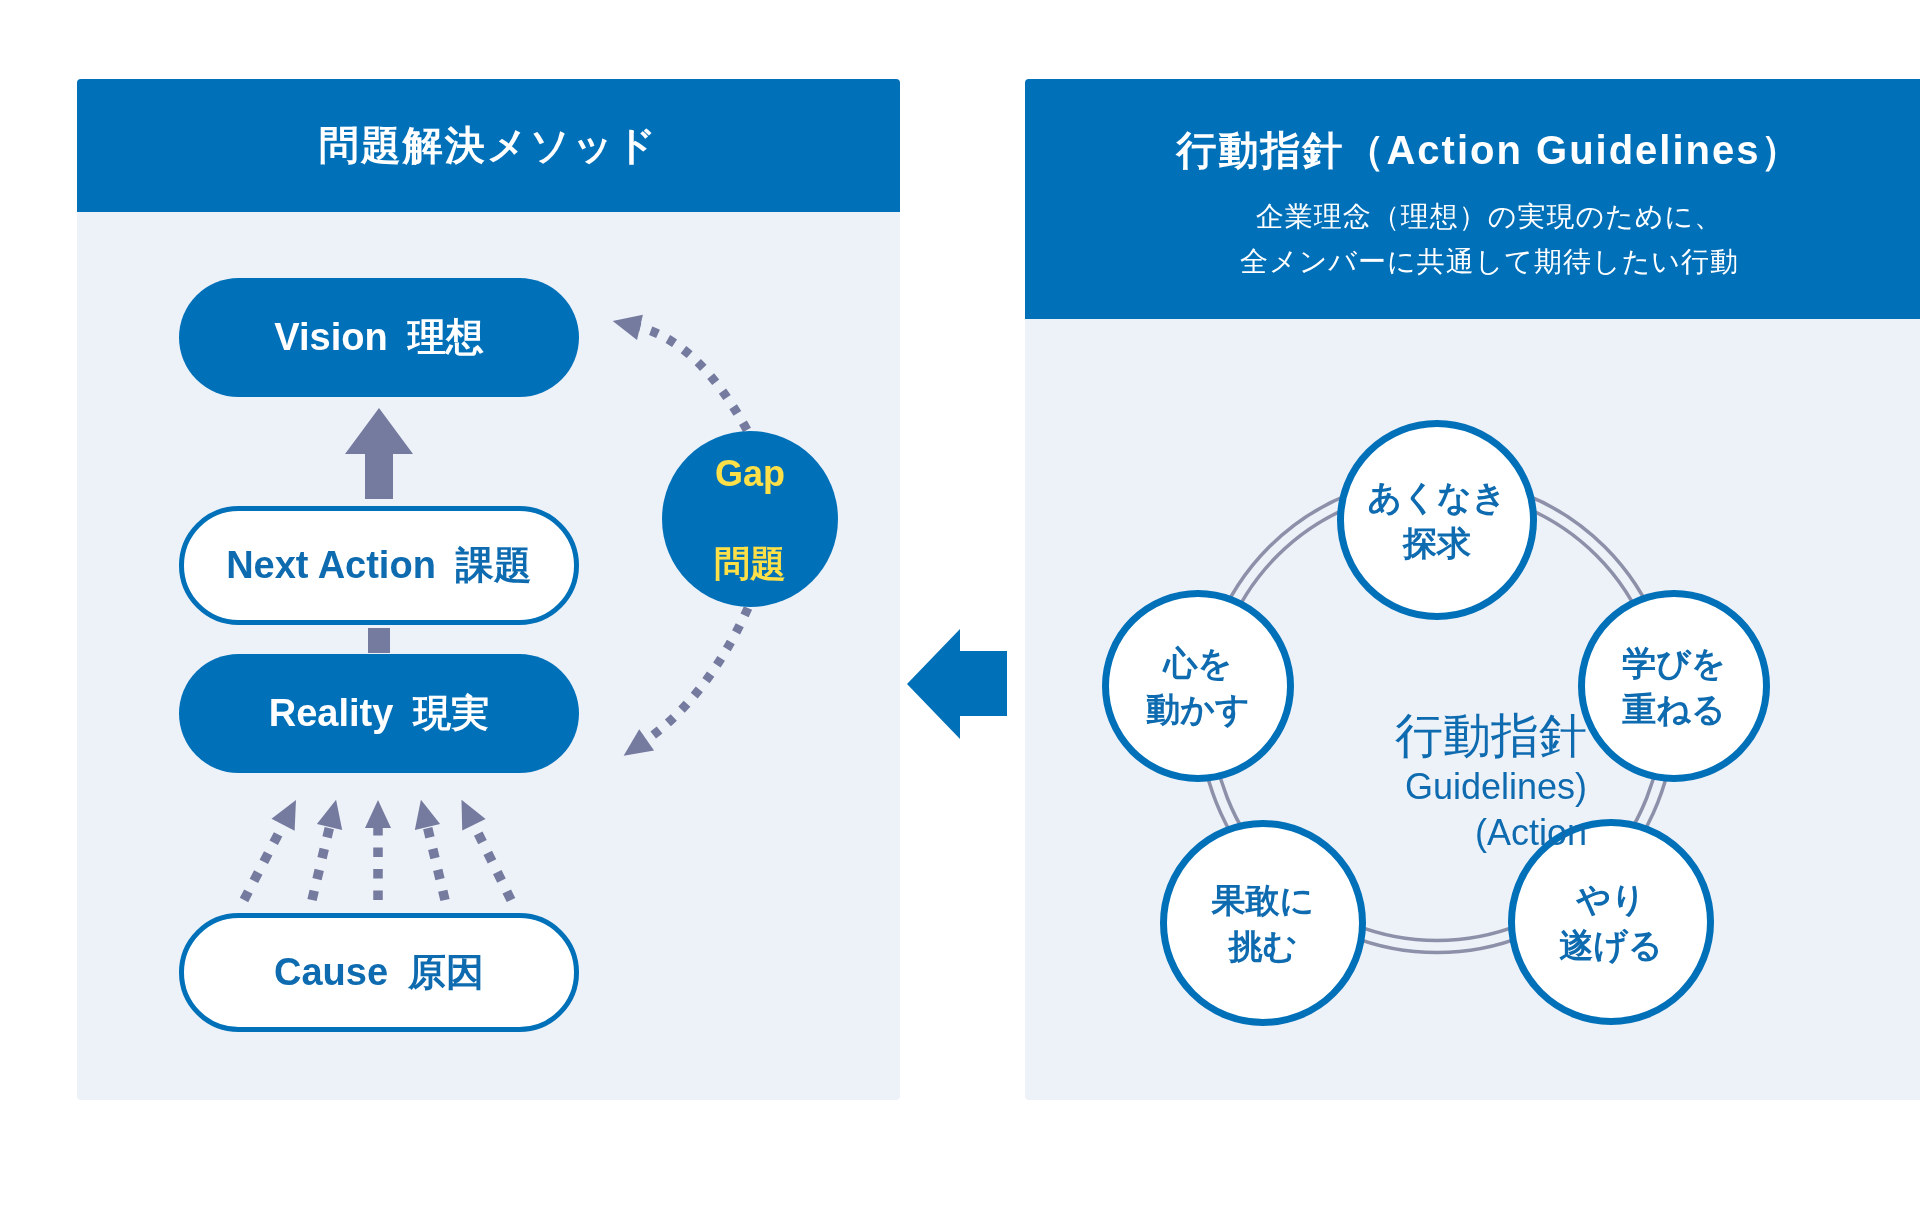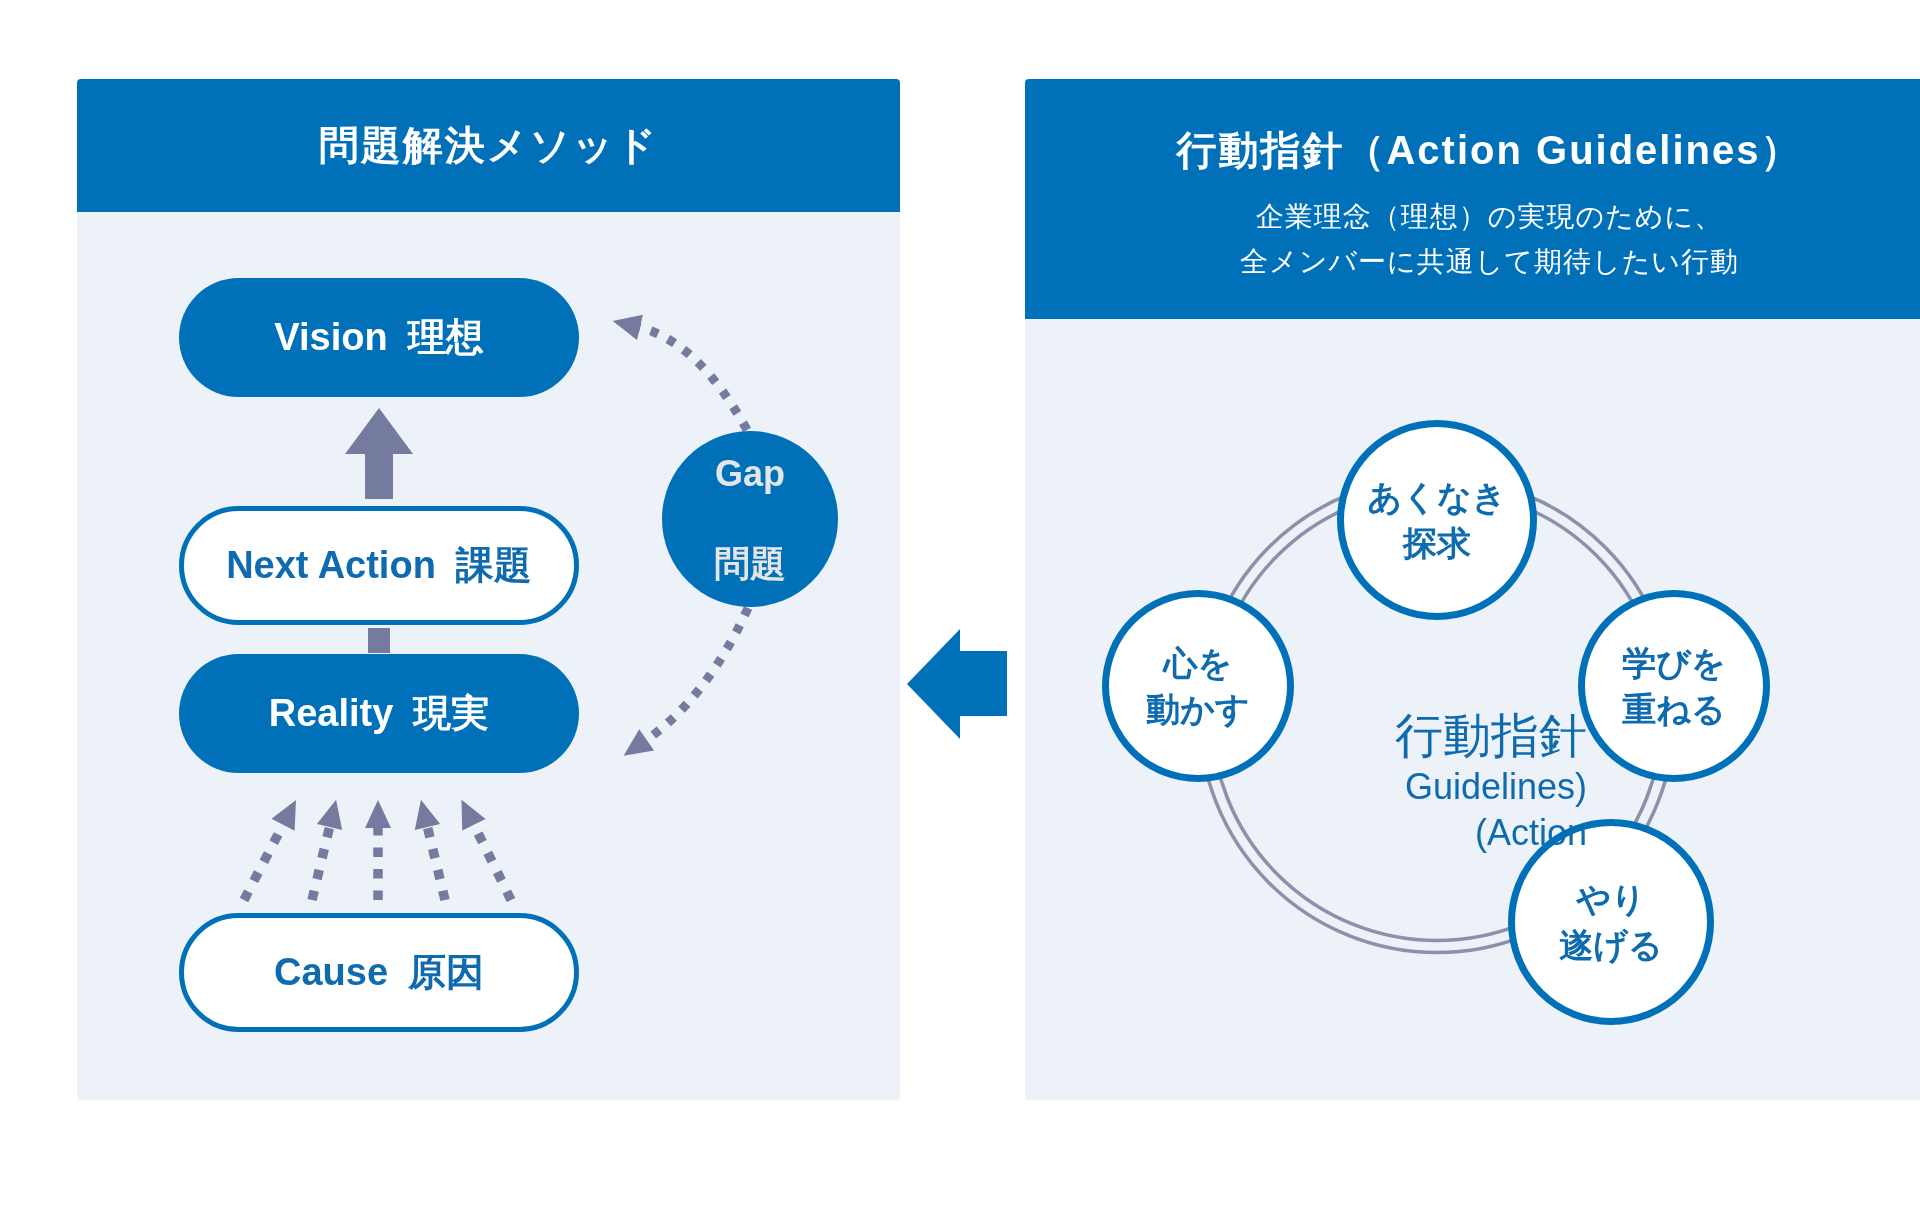--- a/index.html
+++ b/index.html
@@ -33,21 +33,21 @@
         font-size:38px;font-weight:700;z-index:2;}
   .pill .jp{margin-left:20px;}
   .pill-filled{background:var(--brand);color:#ffffff;}
   .pill-outline{background:#ffffff;border:5px solid var(--brand);color:var(--text-blue);}
   .pill-vision{top:278px;text-align:center;}
   .pill-next{top:506px;}
   .pill-reality{top:654px;}
   .pill-cause{top:913px;}
 
   .gap-circle{position:absolute;left:662px;top:431px;width:176px;height:176px;border-radius:50%;
-        background:var(--brand);color:#e5e5e5;z-index:2;
+        background:var(--brand);color:#fde047;z-index:2;
         display:flex;flex-direction:column;align-items:center;justify-content:center;
         font-size:36px;font-weight:700;line-height:46px;gap:44px;}
 
   
   .node{position:absolute;background:#ffffff;border:7px solid var(--brand);border-radius:50%;
         display:flex;flex-direction:column;align-items:center;justify-content:center;
         color:var(--text-blue);font-size:34px;font-weight:700;line-height:46px;z-index:2;text-align:center;}
   .node-top{left:1337px;top:420px;width:200px;height:200px;}
   .node-left{left:1102px;top:590px;width:192px;height:192px;}
   .node-right{left:1578px;top:590px;width:192px;height:192px;}
@@ -139,20 +139,24 @@
     <div>探求</div>
   </div>
   <div class="node node-bottom-right">
     <div>やり</div>
     <div>遂げる</div>
   </div>
   <div class="node node-right">
     <div>学びを</div>
     <div>重ねる</div>
   </div>
+  <div class="node node-bottom-left">
+    <div>果敢に</div>
+    <div>挑む</div>
+  </div>
   <div class="node node-left">
     <div>心を</div>
     <div>動かす</div>
   </div>
 
   <div class="center-label">
     <div class="l1">行動指針</div>
     <div class="l2">Guidelines)</div>
     <div class="l2">(Action</div>
   </div>

